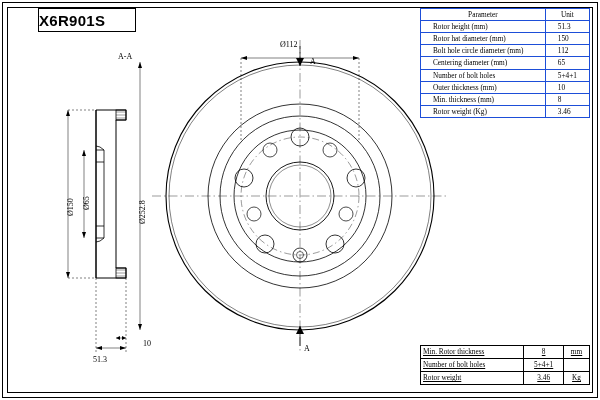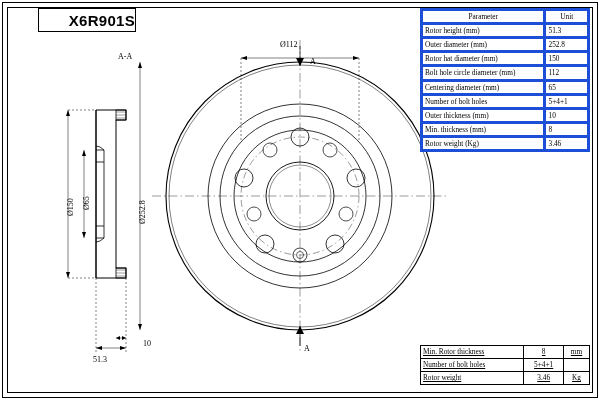--- a/index.html
+++ b/index.html
@@ -38,40 +38,40 @@
 
   
   .part-box {
     position: absolute;
     left: 38px; top: 8px;
     width: 96px; height: 22px;
     border: 1px solid #000;
     background: #fff;
     display: flex;
     align-items: center;
-    justify-content: flex-end;
+    justify-content: flex-start;
     font-family: "Liberation Sans", sans-serif;
     font-size: 15px;
     font-weight: bold;
     letter-spacing: 0.3px;
   }
 
   
   .spec-table {
     position: absolute;
     left: 420px; top: 8px;
     width: 170px;
     border-collapse: collapse;
     font-size: 7.3px;
     font-family: "Liberation Serif", serif;
     background: #fff;
   }
   .spec-table td, .spec-table th {
-    border: 3px solid #1d4ed8;
-    padding: 1px 2px;
+    border: 1px solid #1d4ed8;
+    padding: 1px 12px;
     line-height: 1.25;
     font-weight: normal;
     text-align: left;
     height: 11px;
     box-sizing: border-box;
   }
   .spec-table .c-param { width: 126px; }
   .spec-table .c-unit  { width: 44px; text-align: center; }
   .spec-table thead td { text-align: center; }
 
@@ -267,24 +267,20 @@
         <td class="c-param">Parameter</td>
         <td class="c-unit">Unit</td>
       </tr>
     </thead>
     <tbody>
       <tr>
           <td>Rotor height (mm)</td>
           <td>51.3</td>
         </tr>
       <tr>
-          <td>Outer diameter (mm)</td>
-          <td>252.8</td>
-        </tr>
-      <tr>
           <td>Rotor hat diameter (mm)</td>
           <td>150</td>
         </tr>
       <tr>
           <td>Bolt hole circle diameter (mm)</td>
           <td>112</td>
         </tr>
       <tr>
           <td>Centering diameter (mm)</td>
           <td>65</td>

